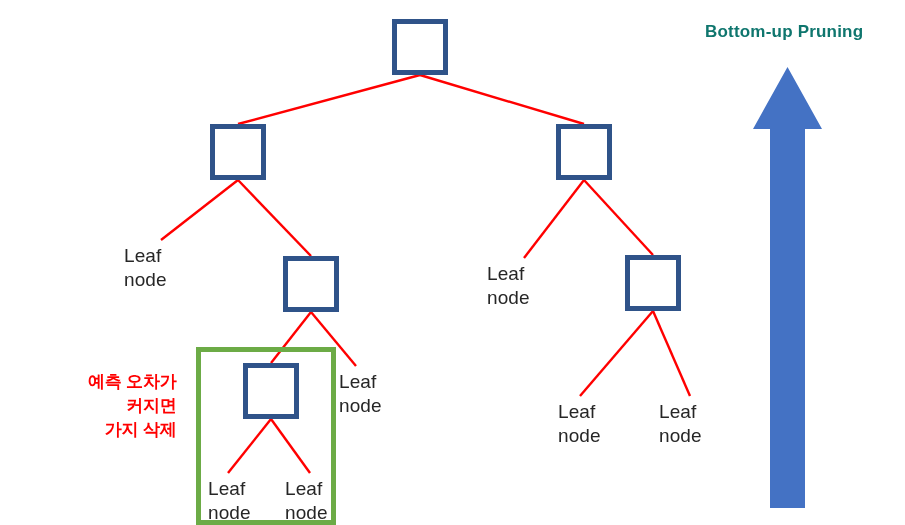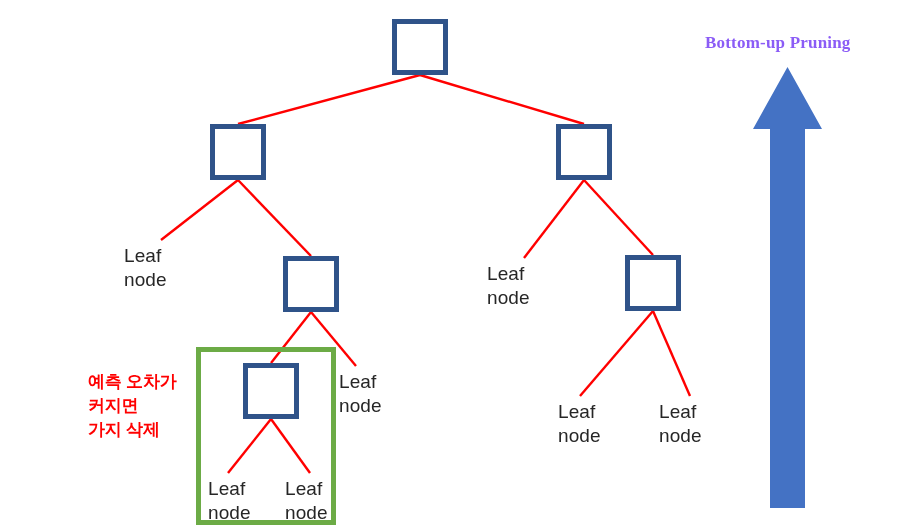--- a/index.html
+++ b/index.html
@@ -81,21 +81,21 @@
       <line x1="271" y1="419" x2="228" y2="473" stroke="#FF0000" stroke-width="2.4"></line>
       <line x1="271" y1="419" x2="310" y2="473" stroke="#FF0000" stroke-width="2.4"></line>
       <line x1="584" y1="180" x2="524" y2="258" stroke="#FF0000" stroke-width="2.4"></line>
       <line x1="584" y1="180" x2="653" y2="255" stroke="#FF0000" stroke-width="2.4"></line>
       <line x1="653" y1="311" x2="580" y2="396" stroke="#FF0000" stroke-width="2.4"></line>
       <line x1="653" y1="311" x2="690" y2="396" stroke="#FF0000" stroke-width="2.4"></line>
     </svg>
 
   <div class="prune-box" style="left: 196px; top: 347px; width: 140px; height: 178px; border-color: rgb(108, 171, 70);"></div>
 
-  <div class="prune-note" style="left: 88px; top: 370px; color: rgb(255, 0, 0);">예측 오차가
+  <div class="prune-note" style="left: 88px; top: 370px; color: rgb(255, 0, 0); text-align: right;">예측 오차가
 커지면
 가지 삭제</div>
 
   <div id="nodes-layer">
       <div class="tree-node" style="left: 392px; top: 19px; width: 56px; height: 56px; border-color: rgb(47, 83, 137);"></div>
       <div class="tree-node" style="left: 210px; top: 124px; width: 56px; height: 56px; border-color: rgb(47, 83, 137);"></div>
       <div class="tree-node" style="left: 556px; top: 124px; width: 56px; height: 56px; border-color: rgb(47, 83, 137);"></div>
       <div class="tree-node" style="left: 283px; top: 256px; width: 56px; height: 56px; border-color: rgb(47, 83, 137);"></div>
       <div class="tree-node" style="left: 625px; top: 255px; width: 56px; height: 56px; border-color: rgb(47, 83, 137);"></div>
       <div class="tree-node" style="left: 243px; top: 363px; width: 56px; height: 56px; border-color: rgb(47, 83, 137);"></div>
@@ -111,19 +111,19 @@
       <div class="leaf-label" style="left: 285px; top: 477px; color: rgb(38, 38, 38);">Leaf
 node</div>
       <div class="leaf-label" style="left: 487px; top: 262px; color: rgb(38, 38, 38);">Leaf
 node</div>
       <div class="leaf-label" style="left: 558px; top: 400px; color: rgb(38, 38, 38);">Leaf
 node</div>
       <div class="leaf-label" style="left: 659px; top: 400px; color: rgb(38, 38, 38);">Leaf
 node</div>
     </div>
 
-  <div class="arrow-title" style="left: 705px; top: 33px; color: #8b5cf6; font-family: Liberation Serif, serif;">Bottom-up Pruning</div>
+  <div class="arrow-title" style="left: 705px; top: 22px; color: #0f766e;">Bottom-up Pruning</div>
 
   <svg id="arrow-svg" aria-hidden="true" width="69" height="441" viewBox="0 0 69 441" style="left: 753px; top: 67px;">
       <polygon points="34.5,0 69,62 52,62 52,441 17,441 17,62 0,62" fill="#4472C4"></polygon>
     </svg>
 
 </div>
 
 </body></html>

